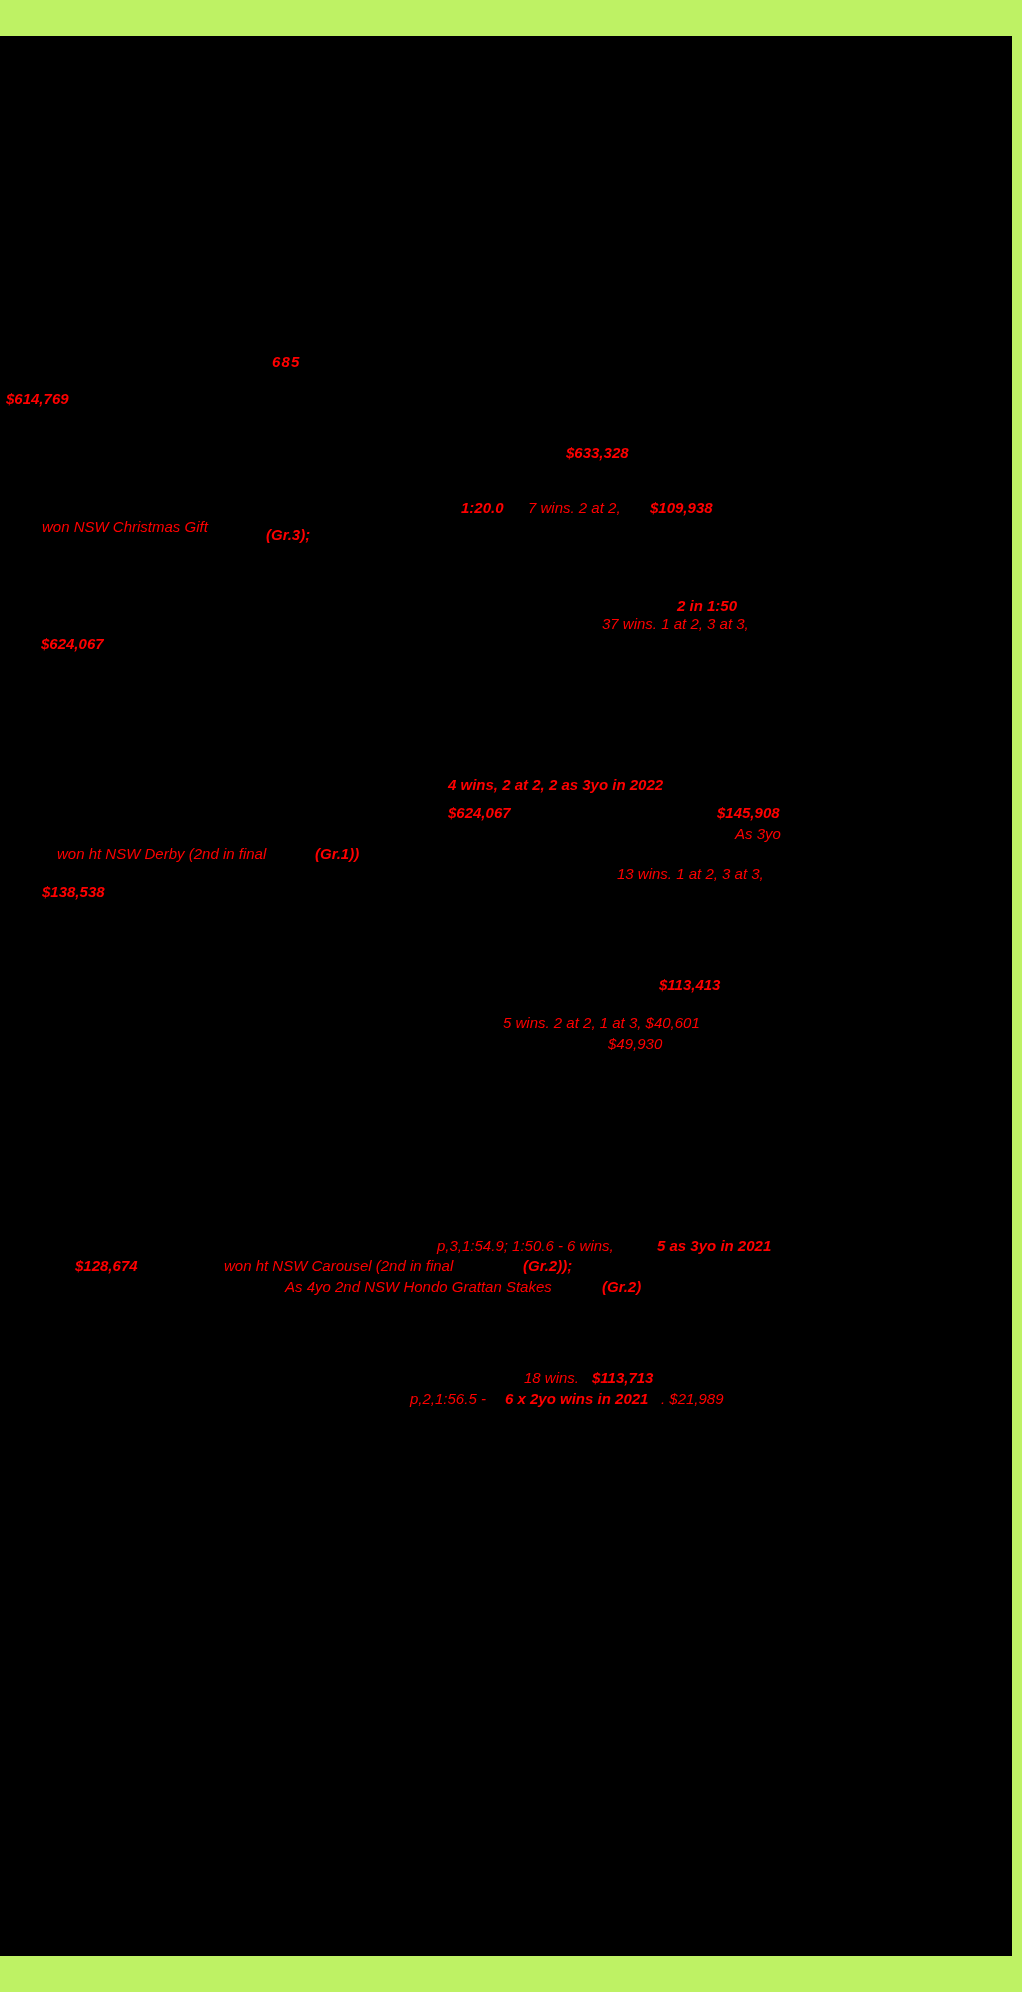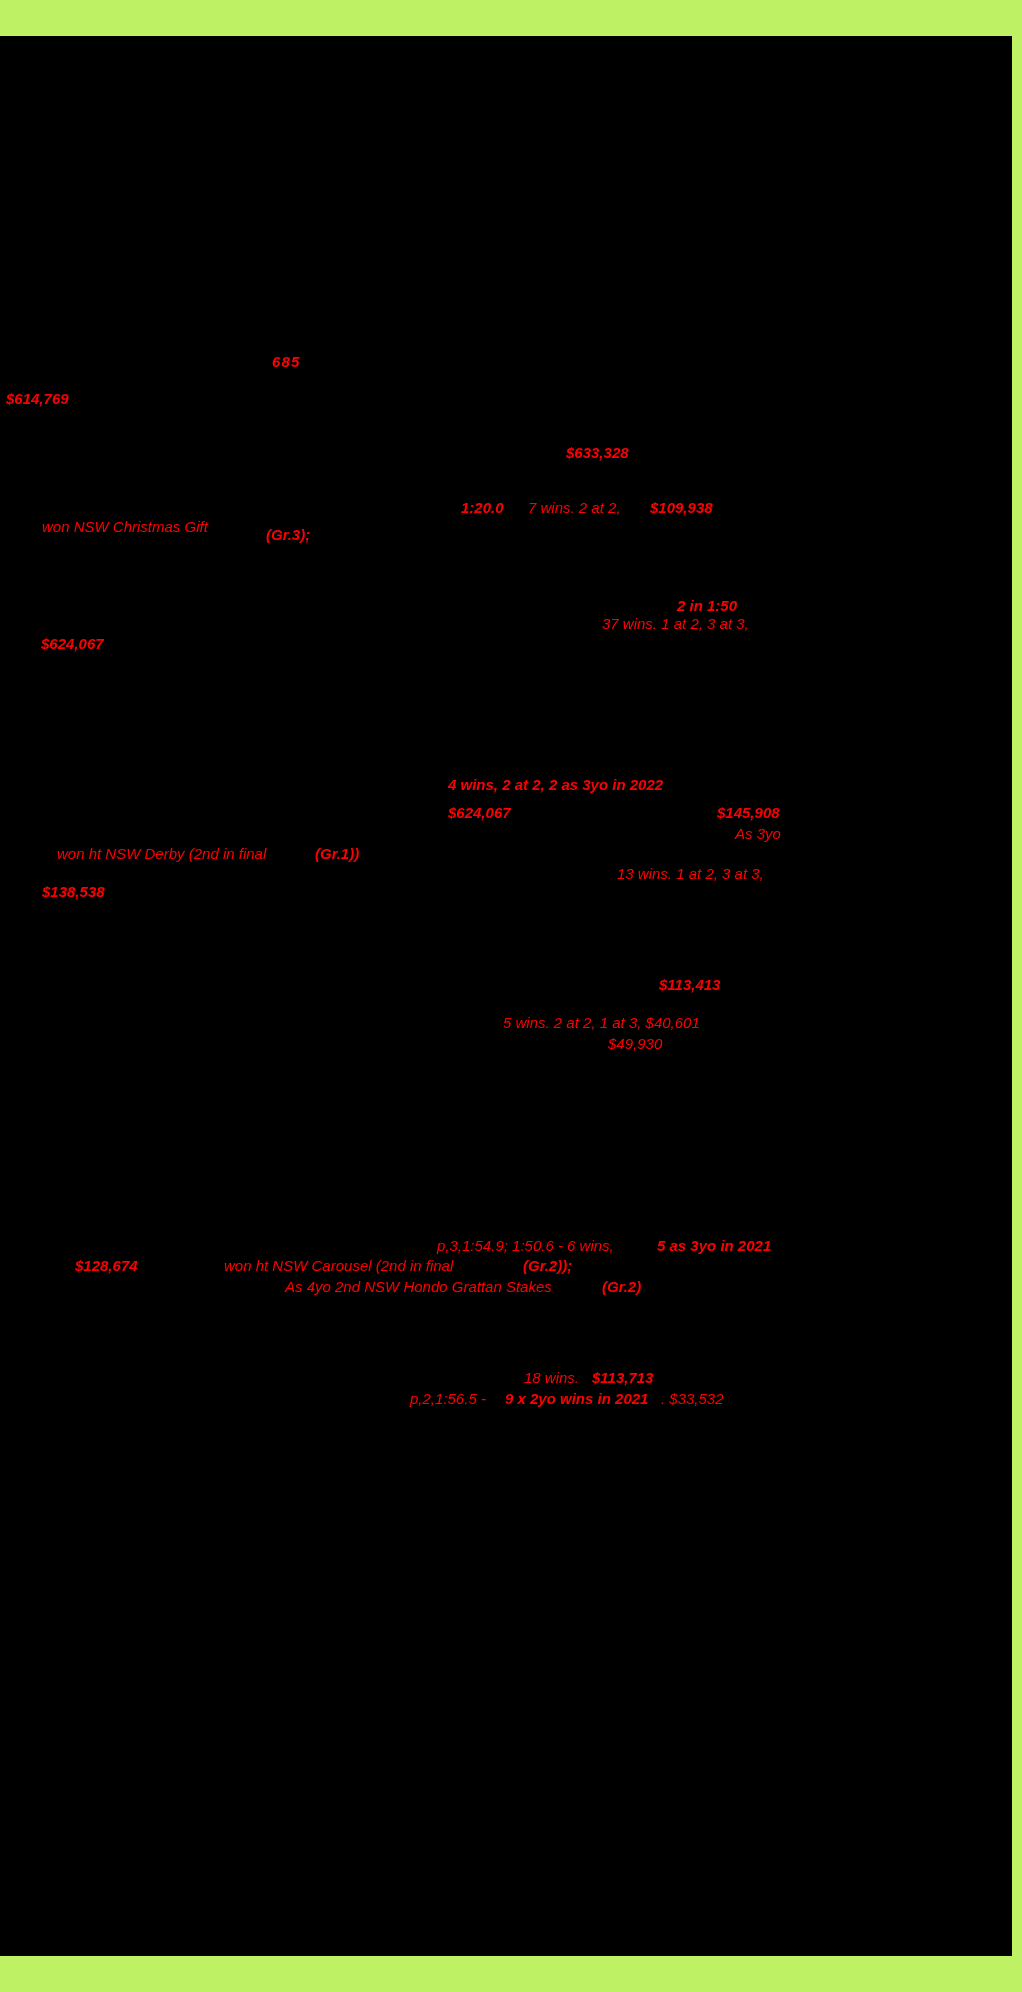--- a/index.html
+++ b/index.html
@@ -99,18 +99,18 @@
     <div class="frag s15" style="left:285px; top:1243px;">As 4yo 2nd NSW Hondo Grattan Stakes</div>
 
     <div class="frag s15 b" style="left:602px; top:1243px;">(Gr.2)</div>
 
     <div class="frag s15" style="left:524px; top:1334px;">18 wins.</div>
 
     <div class="frag s15 b" style="left:592px; top:1334px;">$113,713</div>
 
     <div class="frag s15" style="left:410px; top:1355px;">p,2,1:56.5 -</div>
 
-    <div class="frag s15 b" style="left:505px; top:1355px;">9 x 2yo wins in 2021</div>
+    <div class="frag s15 b" style="left:505px; top:1355px;">6 x 2yo wins in 2021</div>
 
-    <div class="frag s15" style="left:661px; top:1355px;">. $33,532</div>
+    <div class="frag s15" style="left:661px; top:1355px;">. $21,989</div>
 
   </div>
 </div>
 
 </body></html>

